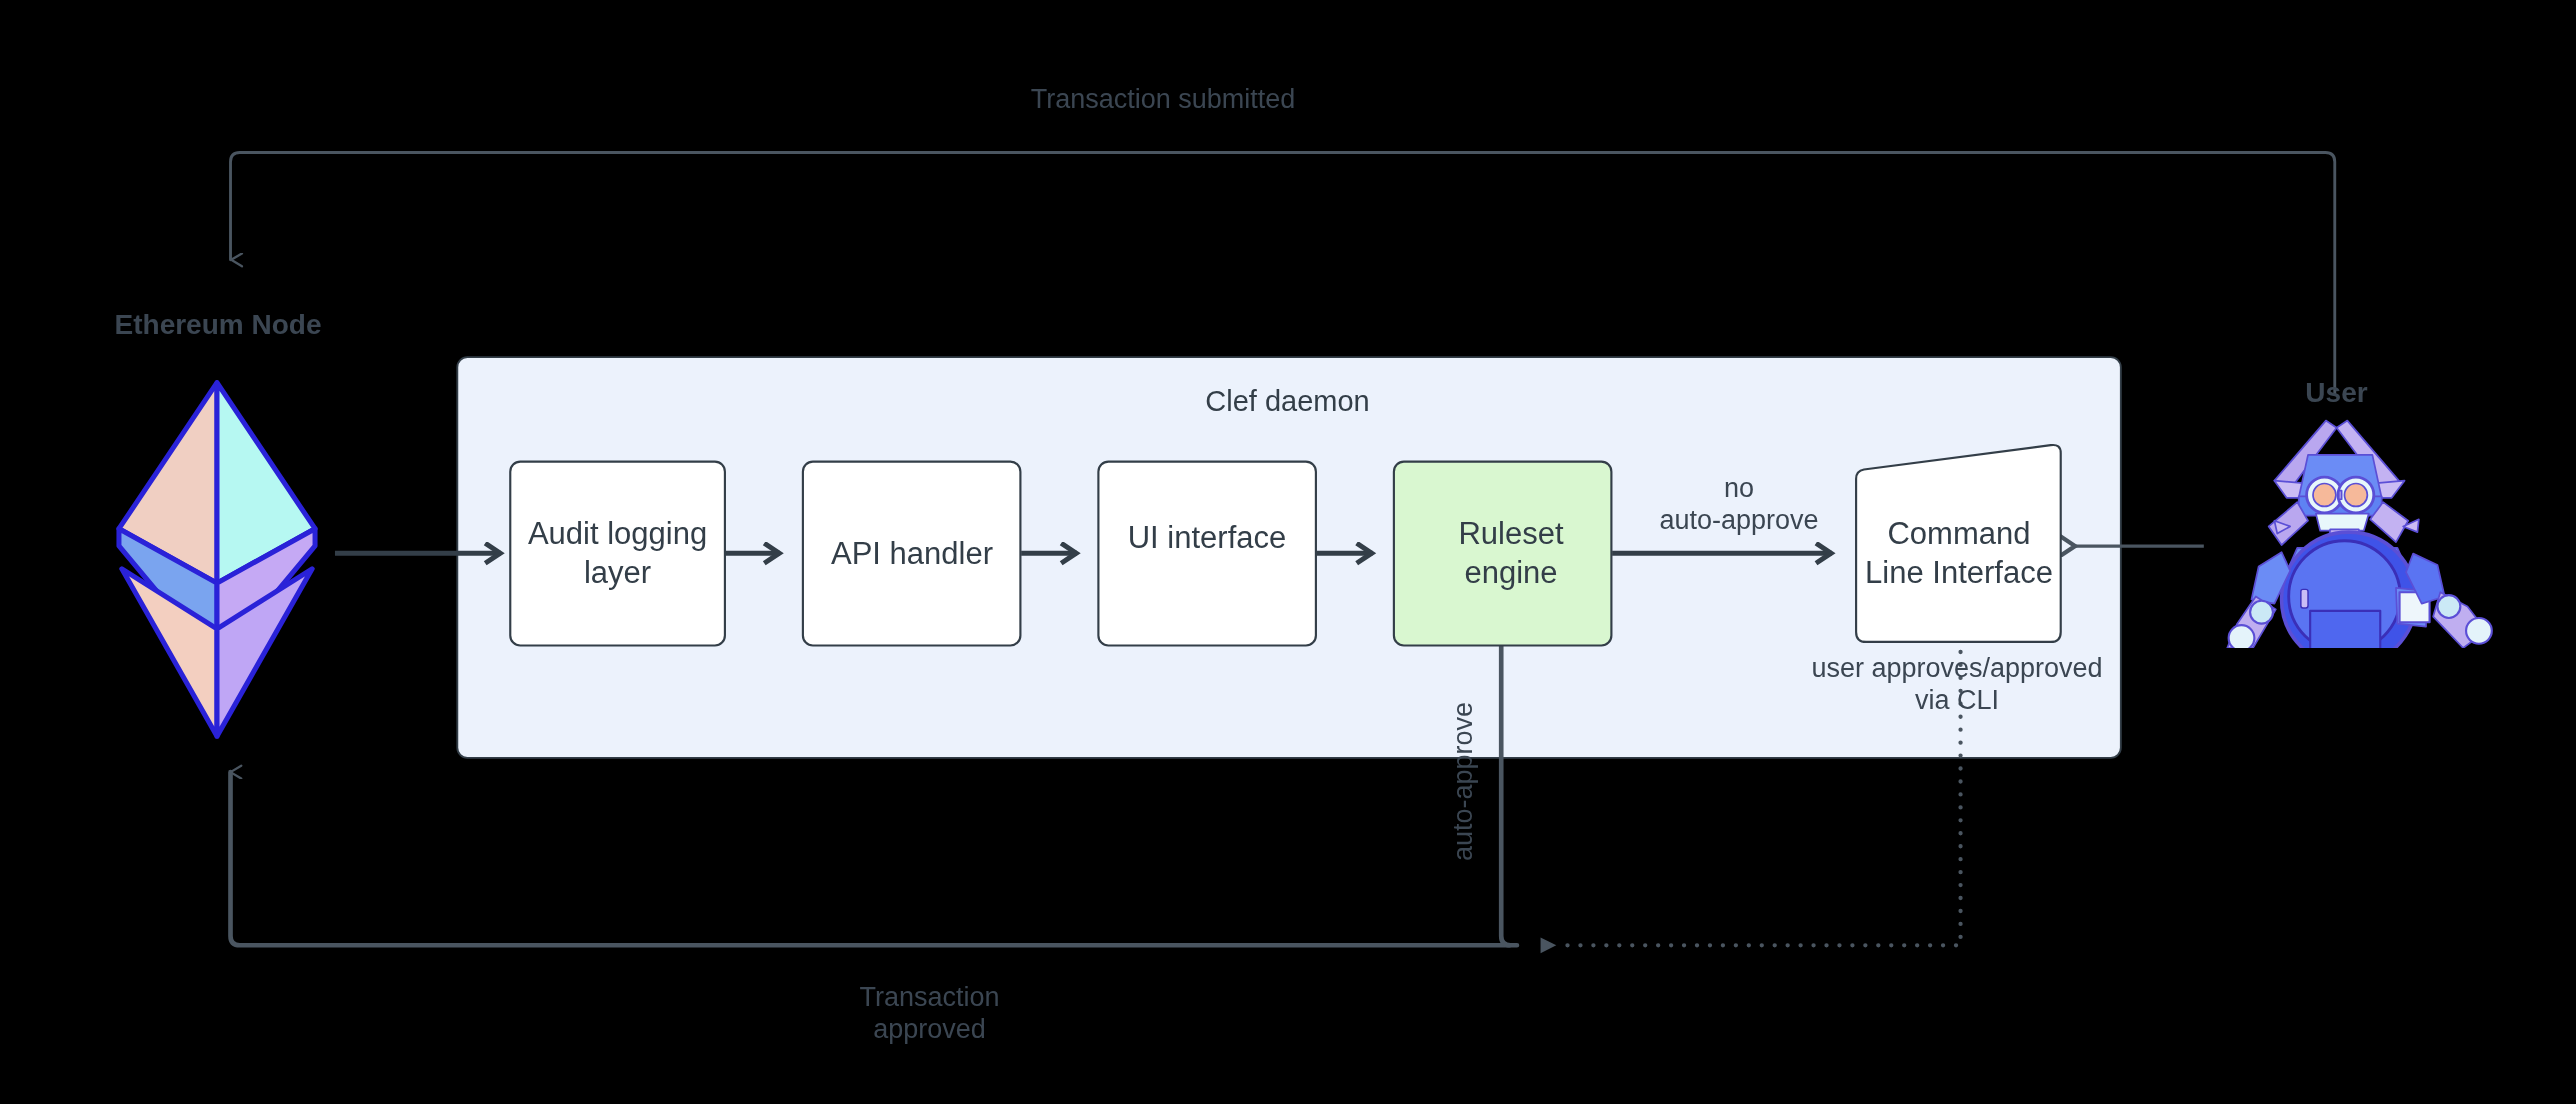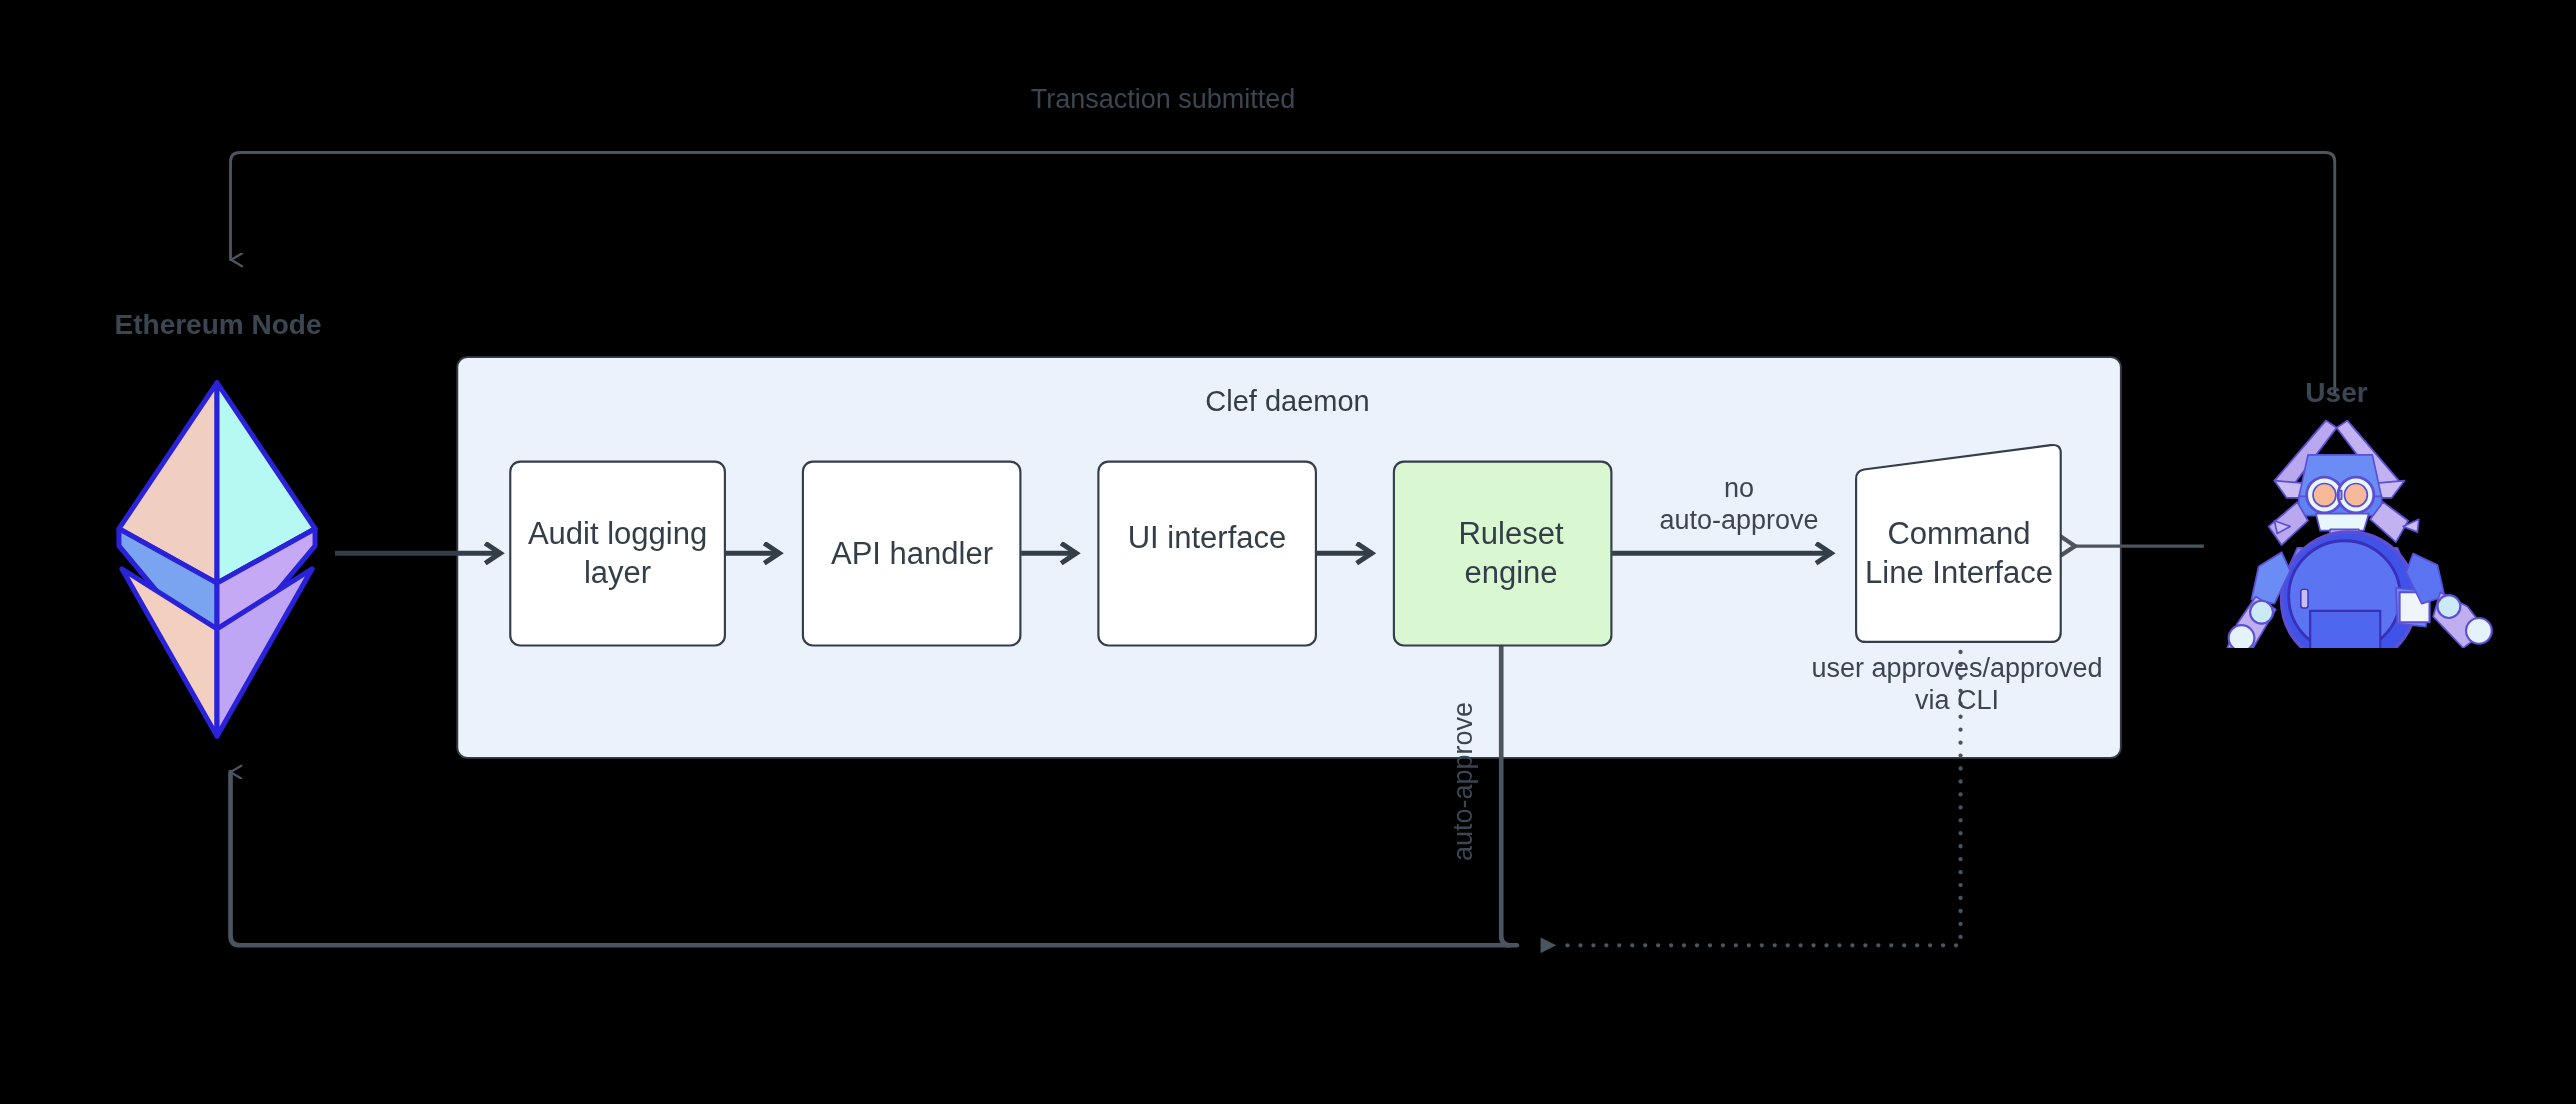--- a/index.html
+++ b/index.html
@@ -228,15 +228,17 @@
 Line Interface</div>
 
   <div class="edge-label" style="left:1646px; top:464px; width:186px;">no
 auto-approve</div>
 
   <div class="edge-label" style="left:1778px; top:644px; width:358px;">user approves/approved
 via CLI</div>
 
   <div class="vert-label" style="left:1356px; top:758px; width:215px; text-align:center;">auto-approve</div>
 
+  <div class="edge-label" style="left:758px; top:973px; width:343px;">Transaction
+approved</div>
 
 </div>
 
 
 </body></html>

